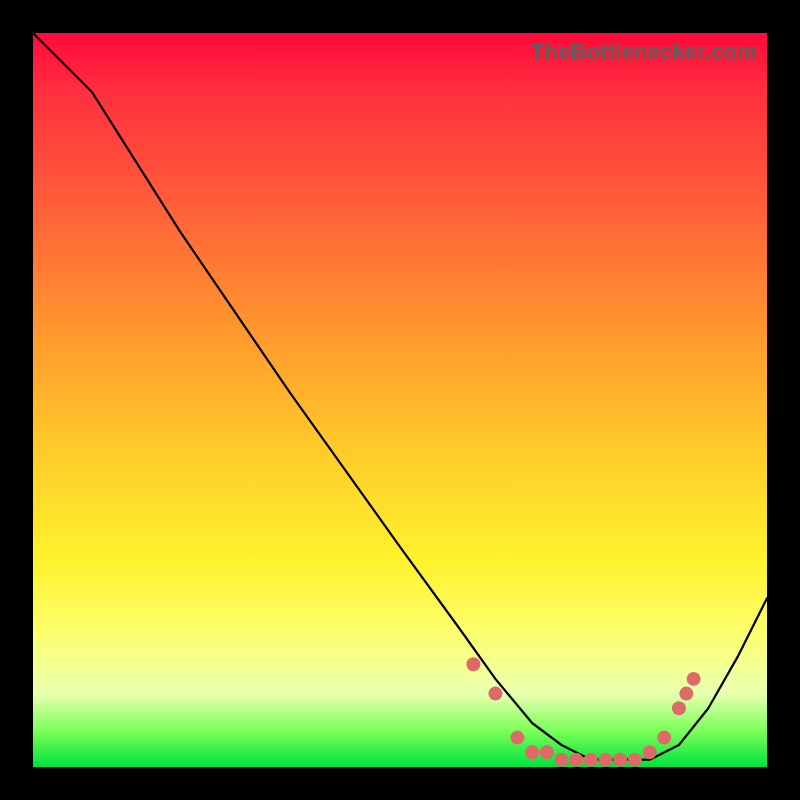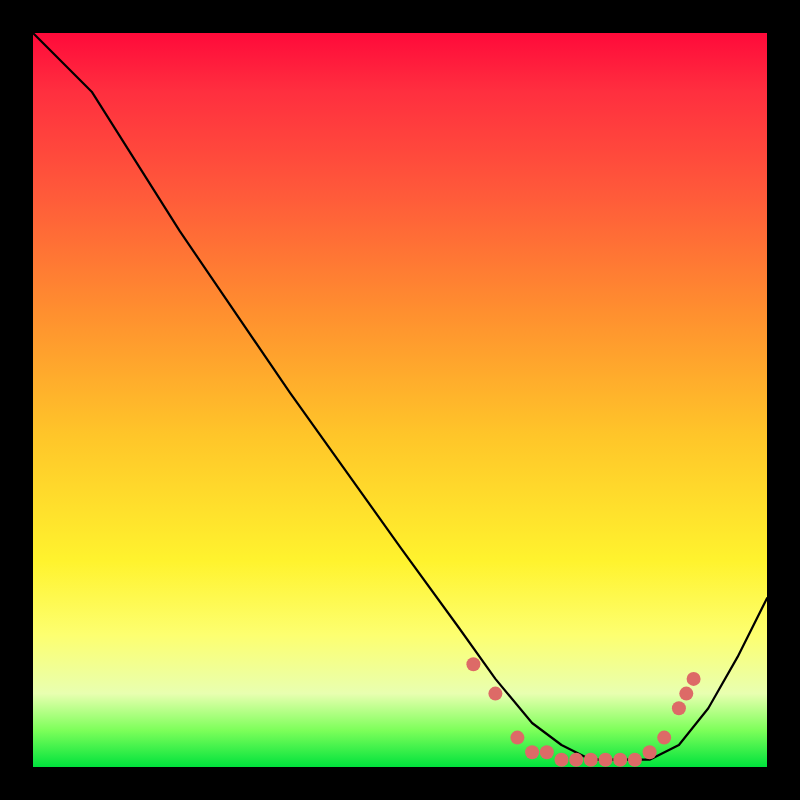--- a/index.html
+++ b/index.html
@@ -65,20 +65,21 @@
   .dot {
     fill: #dd6a67;
     stroke: none;
   }
 </style>
 </head>
 <body>
 
 <div class="frame">
   <div class="plot-area">
+    <div class="watermark">TheBottlenecker.com</div>
     <svg class="curve" viewBox="0 0 734 734">
       <path class="curve-path" d="M0.0 0.0 L58.7 58.7 L146.8 198.2 L256.9 359.7 L367.0 513.8 L425.7 594.5 L462.4 645.9 L499.1 690.0 L528.5 712.0 L557.8 726.7 L587.2 726.7 L616.6 726.7 L645.9 712.0 L675.3 675.3 L704.6 623.9 L734.0 565.2"></path>
       <g>
           <circle cx="440.4" cy="631.2" r="7" class="dot"></circle>
           <circle cx="462.4" cy="660.6" r="7" class="dot"></circle>
           <circle cx="484.4" cy="704.6" r="7" class="dot"></circle>
           <circle cx="499.1" cy="719.3" r="7" class="dot"></circle>
           <circle cx="513.8" cy="719.3" r="7" class="dot"></circle>
           <circle cx="528.5" cy="726.7" r="7" class="dot"></circle>
           <circle cx="543.2" cy="726.7" r="7" class="dot"></circle>

